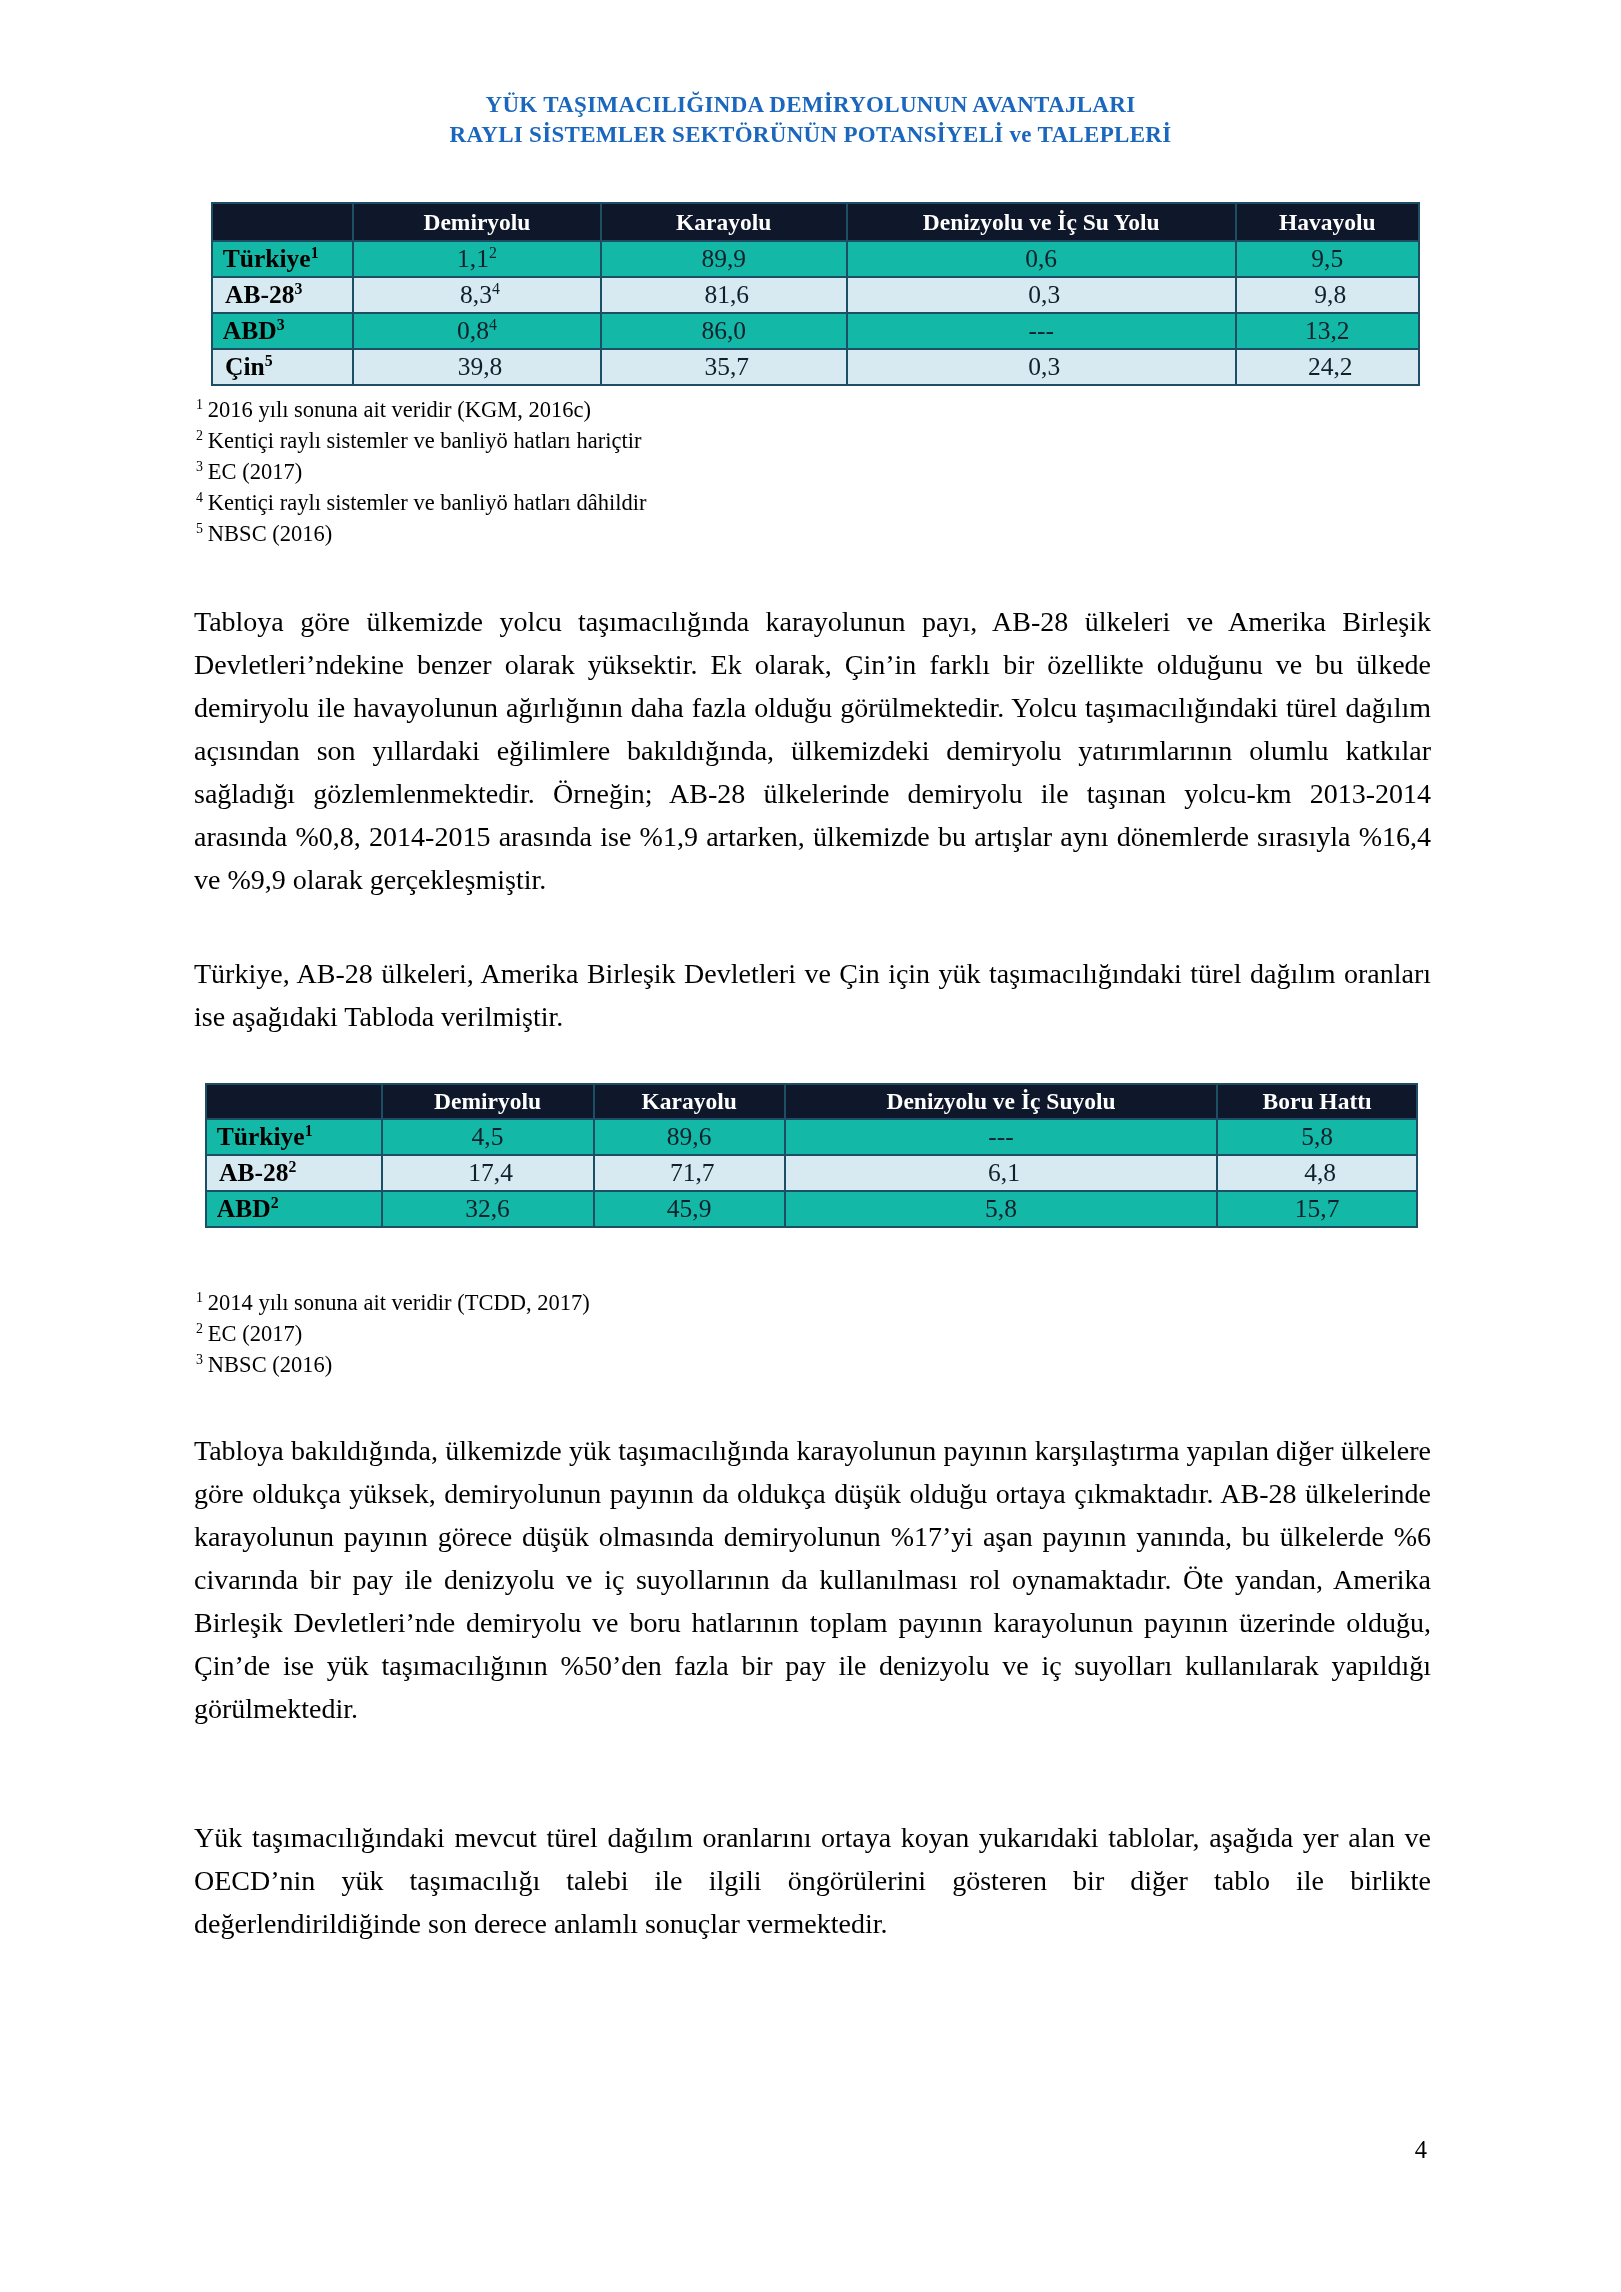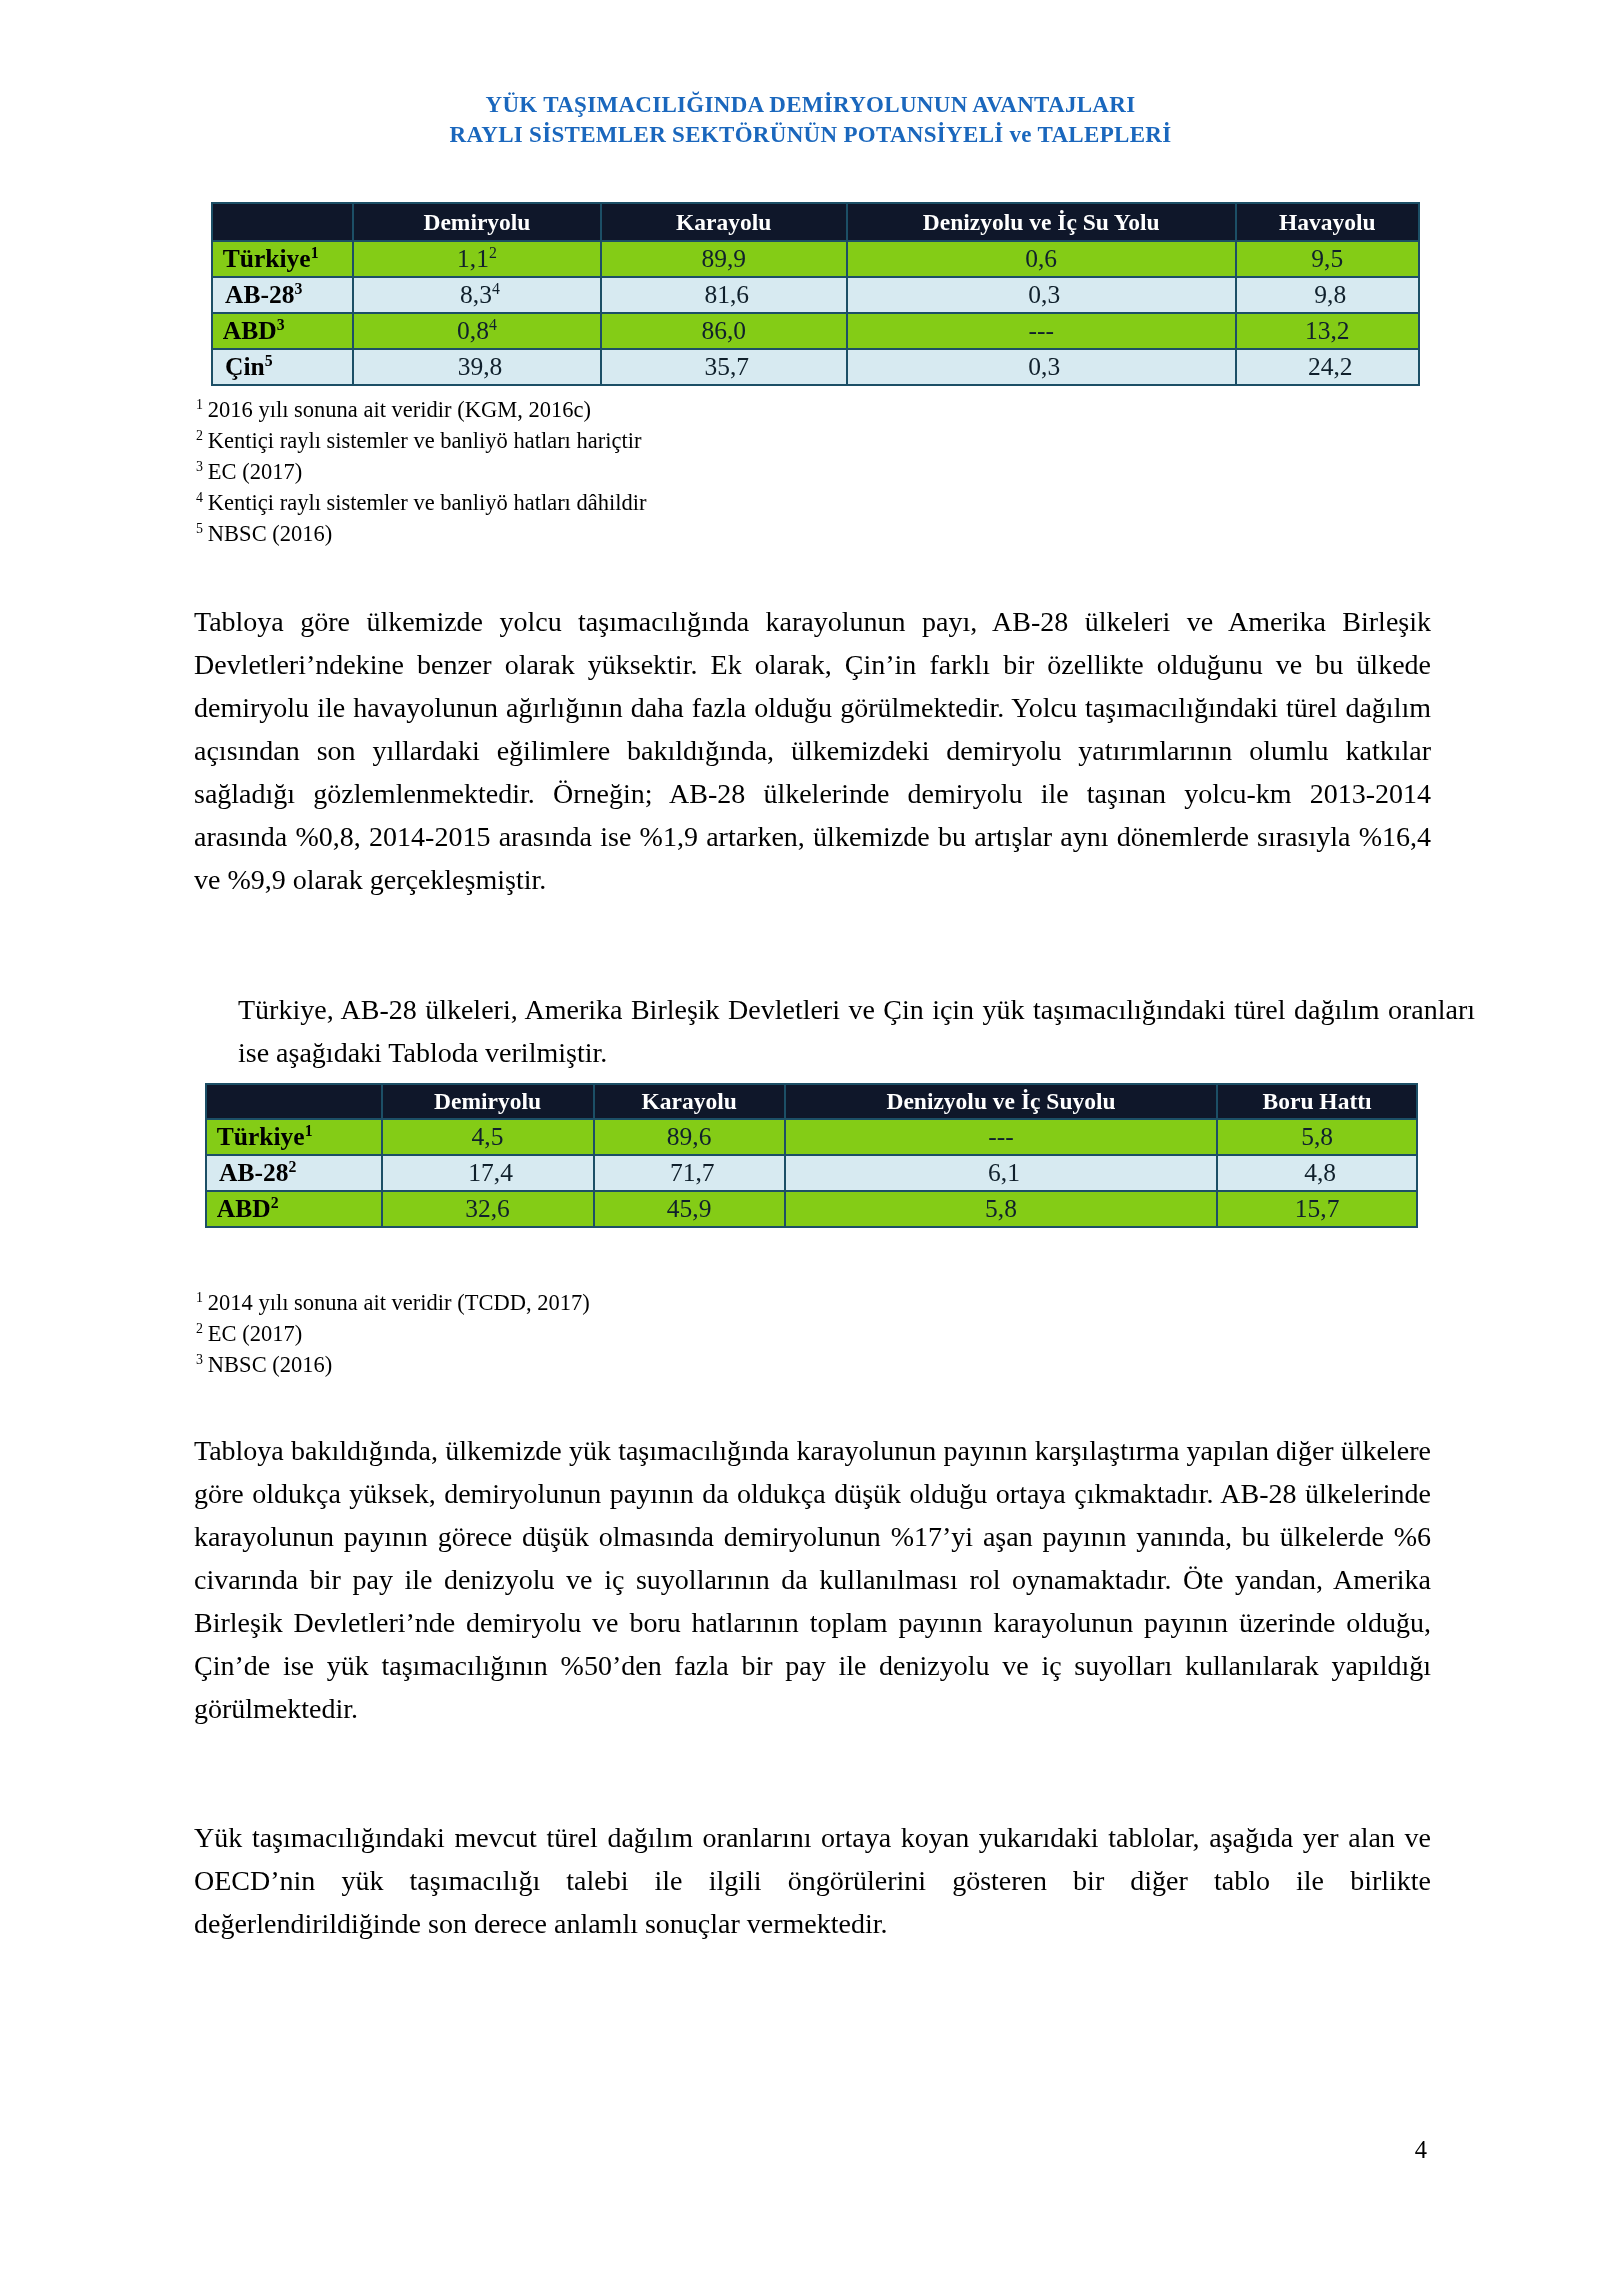--- a/index.html
+++ b/index.html
@@ -19,38 +19,38 @@
   #table1 { top:202px; left:211px; width:1209px; }
   #table2 { top:1083px; left:205px; width:1213px; }
   table { border:2.9px solid #1c4f66; }
   th, td { border:2px solid #1c4f66; overflow:hidden; white-space:nowrap; }
   th {
     background:#0f172a; color:#ffffff; font-size:23.5px; font-weight:700;
     height:36px; text-align:center; padding:0 3.9px;
   }
   #table2 th { height:33px; }
   td { font-size:25.5px; height:34px; text-align:center; padding:0 5.9px; color:#10202c; }
-  tr.row-a td { background:#84cc16; }
+  tr.row-a td { background:#14b8a6; }
   tr.row-b td { background:#d7eaf1;padding-left:12px; }
   td.rowlabel { font-weight:700; text-align:left; padding-left:9.8px; color:#000; }
   sup { font-size:62%; vertical-align:super; line-height:0; }
 
   
   .footnotes { position:absolute; left:196px; font-size:22.5px; line-height:31px; color:#000; }
   #footnotes1 { top:394px; }
   #footnotes2 { top:1275px;margin-top:12px; }
   .footnotes sup { margin-right:4.9px; }
 
   
   .para {
     position:absolute; left:194px; width:1237px; margin:0;
     text-align:justify; font-size:28px; line-height:43px; color:#000;
   }
   #p1 { top:600px; }
-  #p2 { top:988px;margin-left:44px; }
+  #p2 { top:952px; }
   #p3 { top:1429px; }
   #p4 { top:1816px; }
 
   .page-number { position:absolute; top:2136px; right:194px; font-size:24.5px; color:#000; }
 </style>
 </head>
 <body>
 
 <div class="page">
 

